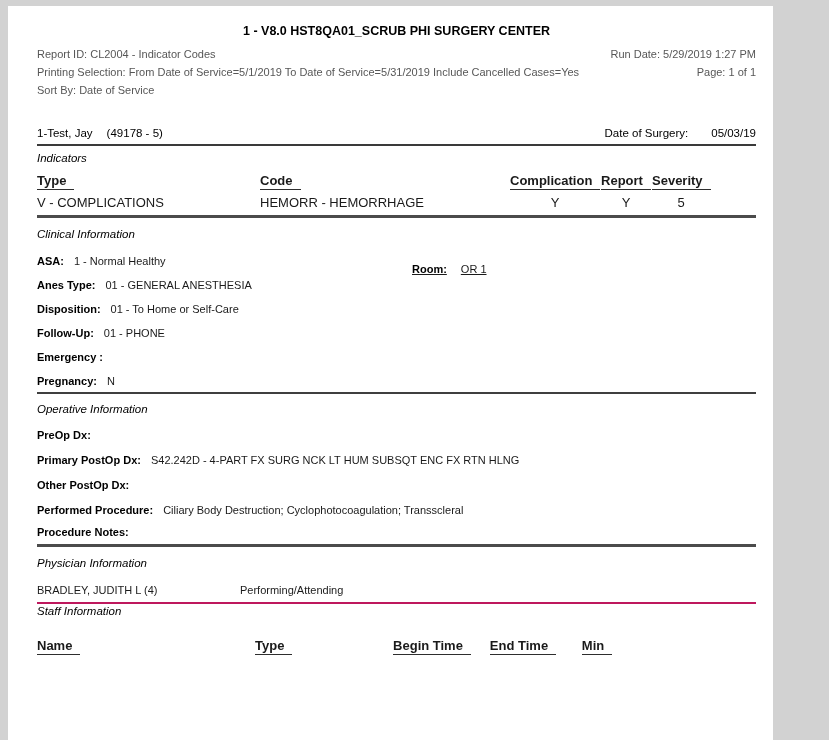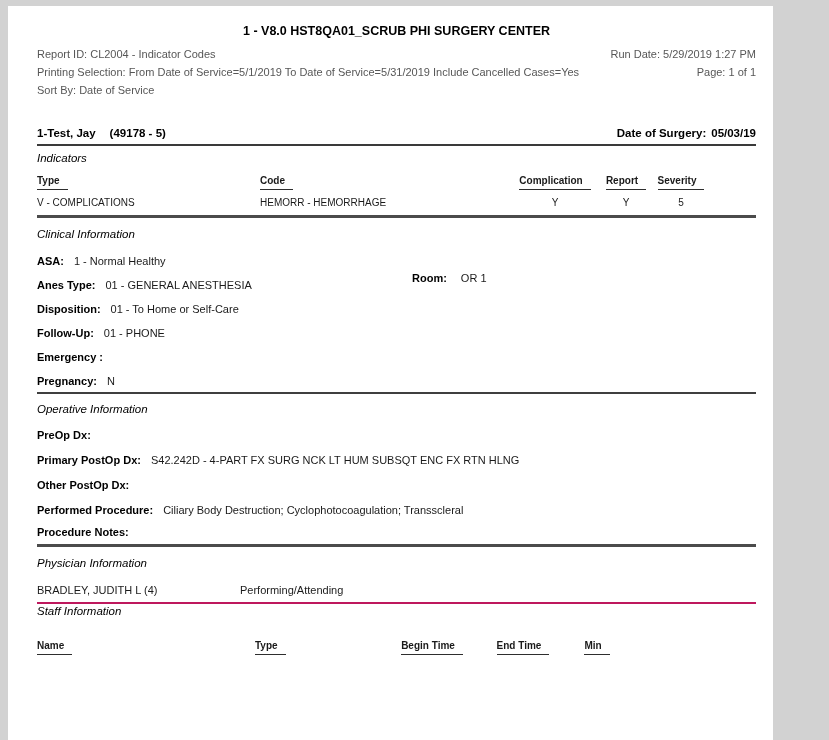--- a/index.html
+++ b/index.html
@@ -35,45 +35,45 @@
     line-height: 13px;
   }
   .meta-row.m1 { margin-top: 9px; }
   .meta-row.m2, .meta-row.m3 { margin-top: 5px; }
 
   
   .patient-bar {
     margin-top: 29px;
     display: flex;
     justify-content: space-between;
-    font-weight: bold;
+    font-weight: normal;
     font-size: 11.5px;
     line-height: 14px;
     padding-bottom: 4px;
     border-bottom: 2px solid #3a3a3a;
     color: #000;
   }
   .patient-id { margin-left: 14px; }
-  .dos-value { margin-left: 5px; text-align: right; }
+  .dos-value { margin-left: 23px; text-align: right; }
 
   
   .section-title {
     font-weight: normal;
     font-style: italic;
     font-size: 11.5px;
     line-height: 14px;
     color: #000;
   }
 
   
   .rule2 { border-top: 2px solid #3f3f3f; }
   .rule3 { border-top: 3px solid #4b4b4b; }
 
   
-  .trow { display: flex; font-size: 10px; line-height: 13px; }
+  .trow { display: flex; font-size: 13px; line-height: 13px; }
   .colhead {
     display: inline-block;
     font-weight: bold;
     border-bottom: 1px solid #2e2e2e;
     padding: 0 8px 2px 0;
   }
   .ind-c1 { width: 223px; }
   .ind-c2 { width: 250px; }
   .ind-c3 { width: 90px;  text-align: center; }
   .ind-c4 { width: 52px;  text-align: center; }
@@ -84,21 +84,21 @@
   .stf-c3 { width: 90px; text-align: center; }
   .stf-c4 { width: 92px; text-align: center; }
   .stf-c5 { width: 56px; text-align: center; }
   .stf-num { margin-left: 14px; }
 
   
   .lv { font-size: 11px; line-height: 13px; }
   .lv .lbl { font-weight: bold; color: #000; }
   .lv .val { margin-left: 10px; }
   .row-asa { position: relative; }
-  .room-pair { position: absolute; left: 375px; top: 17px; }
+  .room-pair { position: absolute; left: 375px; top: 8px; text-decoration: underline; }
   .room-pair .val { margin-left: 14px; }
 
   
   .phys-row { display: flex; font-size: 11px; line-height: 13px; }
   .phys-name { width: 203px; }
 
   
   .ind-title     { margin-top: 5px; }
   .ind-head      { margin-top: 9px; }
   .ind-datarow   { margin-top: 6px; padding-bottom: 6px; }

